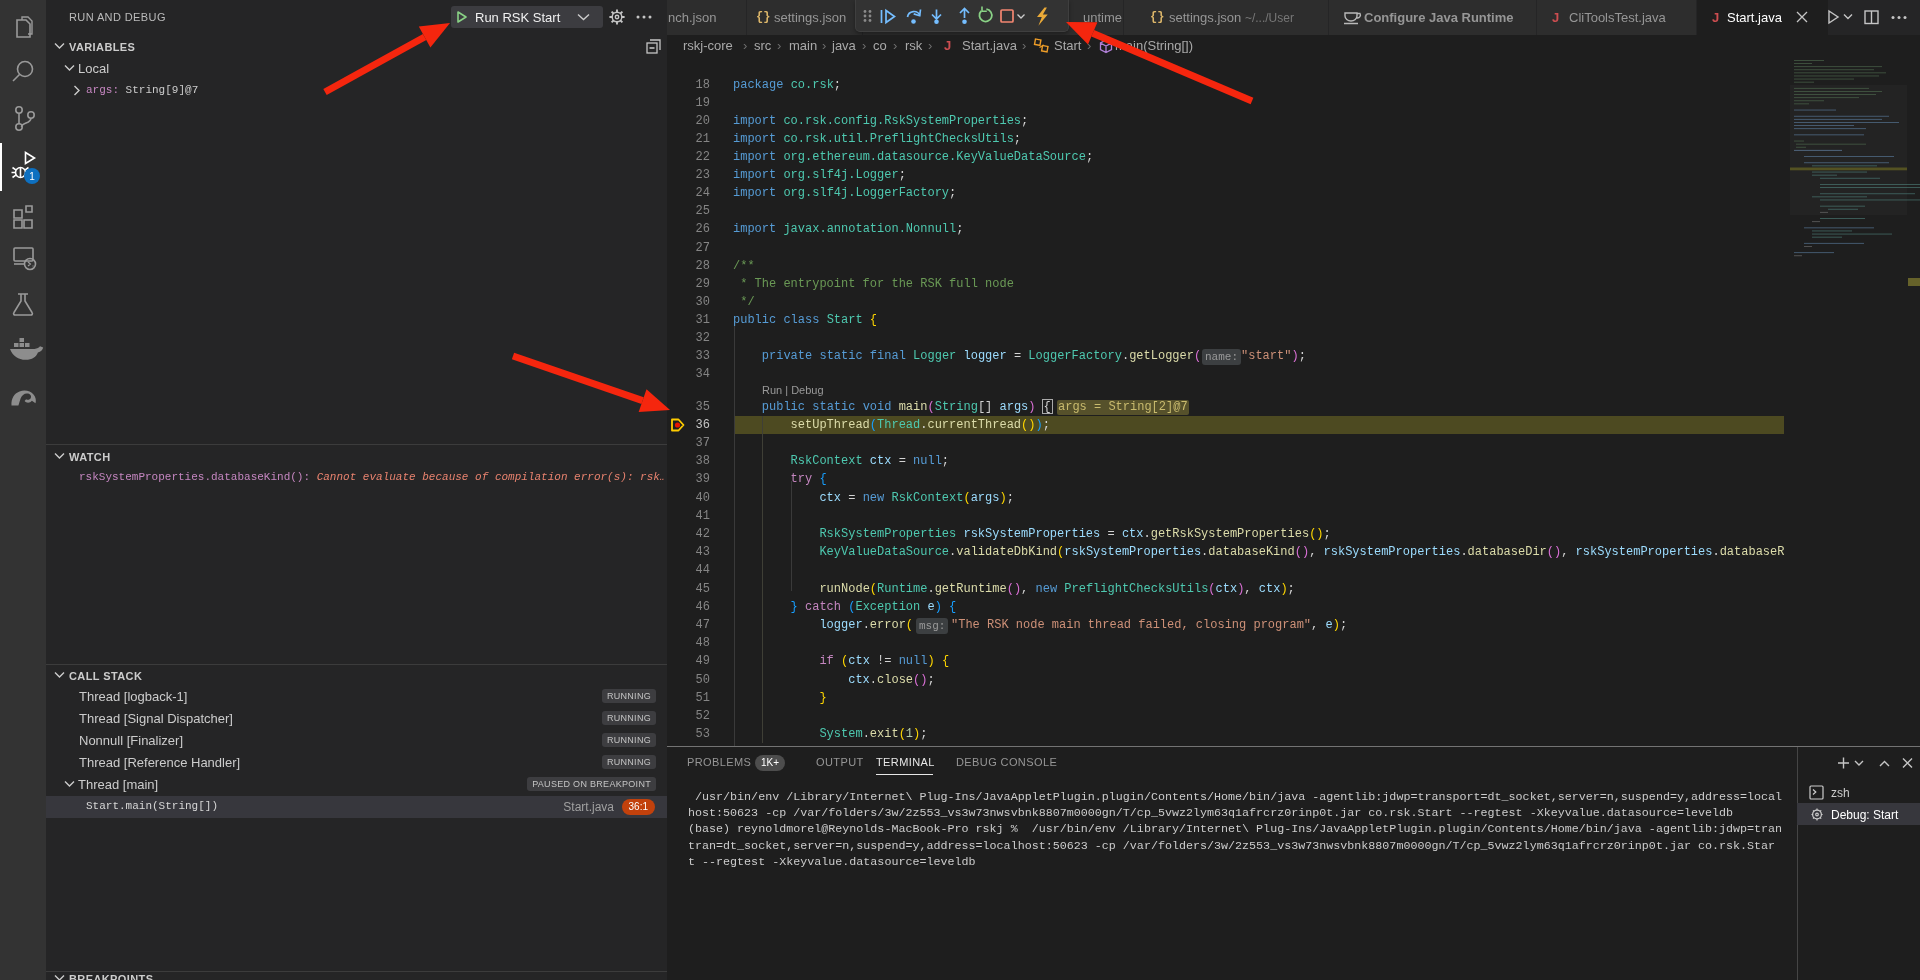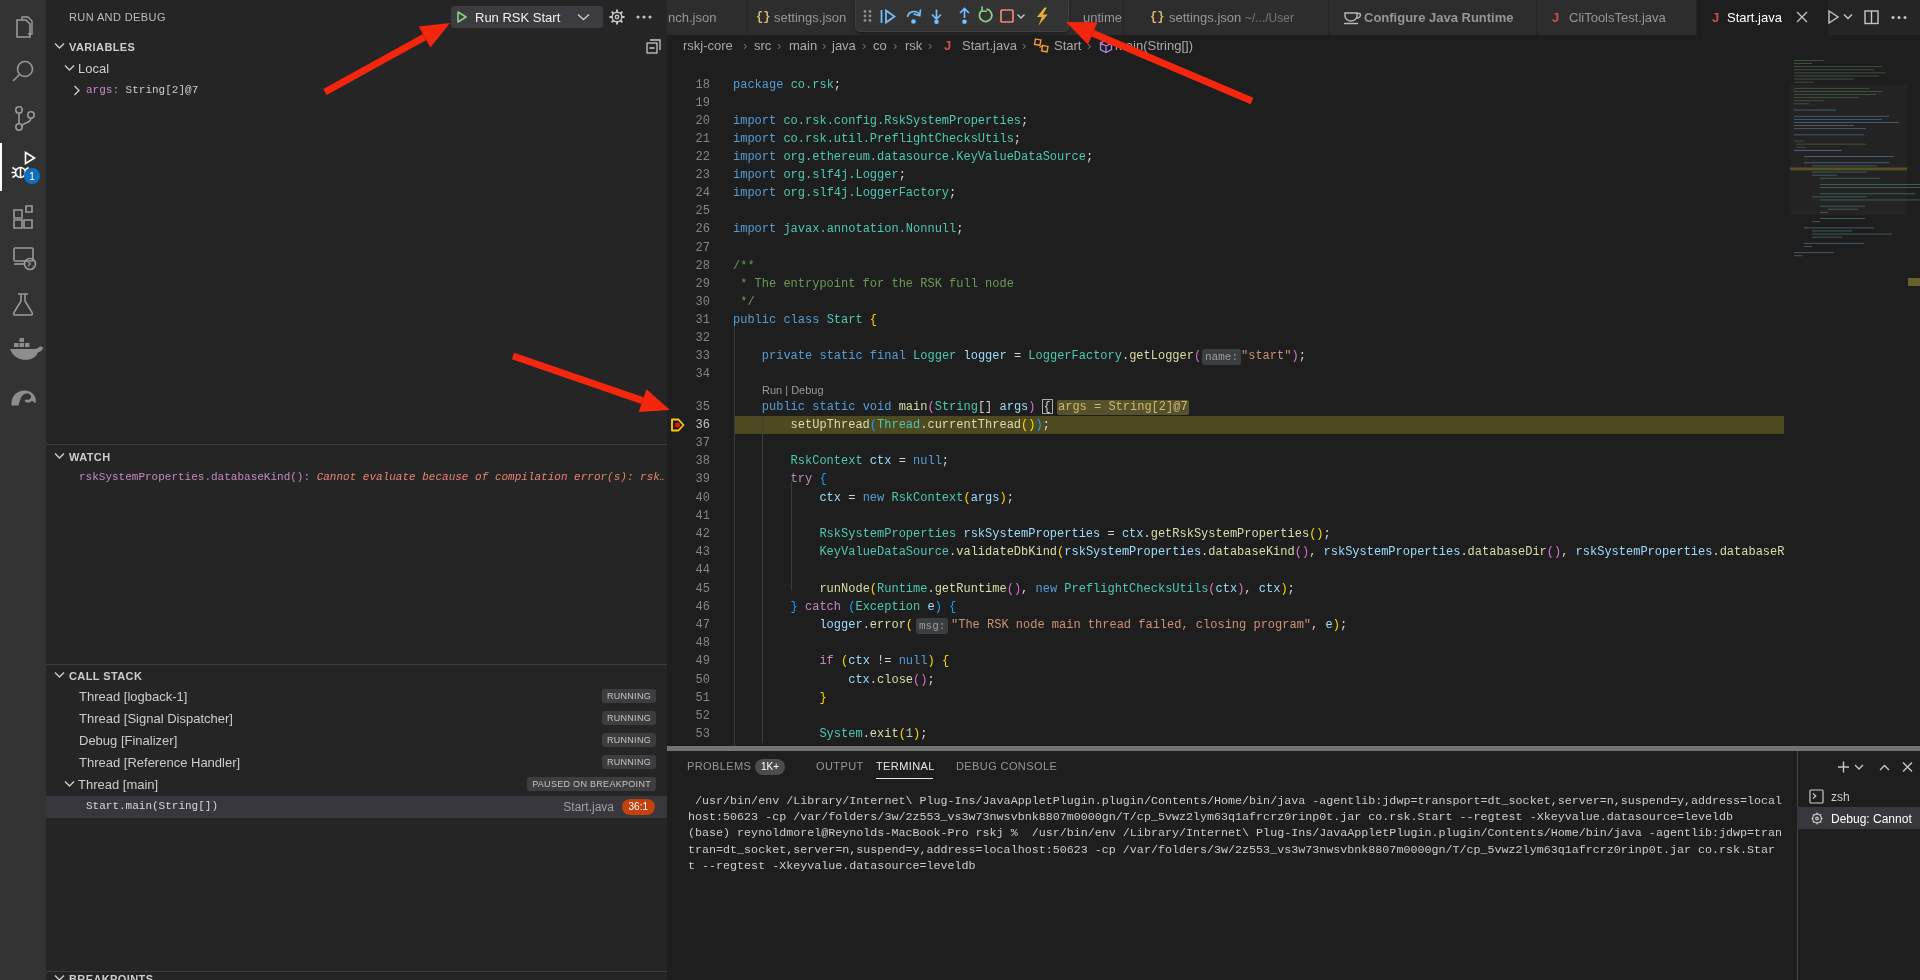--- a/index.html
+++ b/index.html
@@ -112,33 +112,33 @@
       <path d="M9 453.5 l4.5 4.5 4.5 -4.5"></path>
       <path d="M9 672.5 l4.5 4.5 4.5 -4.5"></path>
       <path d="M19 781.5 l4.5 4.5 4.5 -4.5"></path>
       <path d="M9 975.5 l4.5 4.5 4.5 -4.5"></path>
     </g>
   </svg>
   <div class="abs" style="left:429px;top:10px;font-size:13px;color:#f0f0f0;">Run RSK Start</div>
 
   <div class="sechead" style="left:23px;top:41px;">VARIABLES</div>
   <div class="abs" style="left:32px;top:61px;font-size:13px;color:#cccccc;">Local</div>
-  <div class="abs mono" style="left:40px;top:84px;font-size:11px;"><span style="color:#c586c0">args:</span><span style="color:#cccccc"> String[2]@7</span></div>
+  <div class="abs mono" style="left:40px;top:84px;font-size:11px;"><span style="color:#c586c0">args:</span><span style="color:#cccccc"> String[9]@7</span></div>
 
   <div class="abs" style="left:0;top:444px;width:621px;height:1px;background:#3c3c3c;"></div>
   <div class="sechead" style="left:23px;top:451px;">WATCH</div>
   <div class="abs mono" style="left:33px;top:471px;font-size:11px;white-space:nowrap;width:585px;overflow:hidden;"><span style="color:#c586c0">rskSystemProperties.databaseKind():</span><span style="color:#e9836f;font-style:italic;"> Cannot evaluate because of compilation error(s): rsk…</span></div>
 
   <div class="abs" style="left:0;top:664px;width:621px;height:1px;background:#3c3c3c;"></div>
   <div class="sechead" style="left:23px;top:670px;">CALL STACK</div>
   <div class="csrow" style="top:689px;left:33px;">Thread [logback-1]</div>
   <div class="badge" style="top:689px;right:11px;">RUNNING</div>
   <div class="csrow" style="top:711px;left:33px;">Thread [Signal Dispatcher]</div>
   <div class="badge" style="top:711px;right:11px;">RUNNING</div>
-  <div class="csrow" style="top:733px;left:33px;">Debug [Finalizer]</div>
+  <div class="csrow" style="top:733px;left:33px;">Nonnull [Finalizer]</div>
   <div class="badge" style="top:733px;right:11px;">RUNNING</div>
   <div class="csrow" style="top:755px;left:33px;">Thread [Reference Handler]</div>
   <div class="badge" style="top:755px;right:11px;">RUNNING</div>
   <div class="csrow" style="top:777px;left:32px;">Thread [main]</div>
   <div class="badge" style="top:777px;right:11px;">PAUSED ON BREAKPOINT</div>
   <div class="abs" style="left:0;top:795.5px;width:621px;height:22px;background:#37373d;">
     <div class="abs mono" style="left:40px;top:4px;font-size:11px;color:#d7d7d7;">Start.main(String[])</div>
     <div class="abs" style="right:53px;top:4px;font-size:12px;color:#a0a0a0;">Start.java</div>
     <div class="abs" style="right:12px;top:3px;background:#c2410c;color:#ffffff;font-size:10px;border-radius:8px;height:16px;line-height:16px;padding:0 7px;">36:1</div>
   </div>
@@ -405,21 +405,21 @@
 <rect x="14" y="189.0" width="8" height="0.9" fill="#707070" opacity="0.7"></rect>
 <rect x="4" y="195.2" width="40" height="0.9" fill="#5a7a9c" opacity="0.7"></rect>
 <rect x="4" y="198.3" width="8" height="0.9" fill="#707070" opacity="0.7"></rect>
 <rect x="0" y="110.5" width="117" height="2.8" fill="#545222"></rect>
 </svg>
 </div>
 
  <div class="abs" style="left:1241px;top:221px;width:12px;height:8px;background:#66622a;"></div>
 </div>
 
-<div class="abs" id="panel" style="left:667px;top:746px;width:1253px;height:234px;background:#1e1e1e;border-top:5px solid #737373;">
+<div class="abs" id="panel" style="left:667px;top:746px;width:1253px;height:234px;background:#1e1e1e;border-top:1px solid #737373;">
   <div class="ptab" style="left:20px;">PROBLEMS</div>
   <div class="abs" style="left:88px;top:8px;height:16px;line-height:16px;padding:0 6px;background:#4d4d4d;color:#ffffff;font-size:10px;border-radius:9px;">1K+</div>
   <div class="ptab" style="left:149px;">OUTPUT</div>
   <div class="ptab" style="left:209px;color:#e7e7e7;">TERMINAL</div>
   <div class="abs" style="left:209px;top:27px;width:57px;height:1px;background:#e7e7e7;"></div>
   <div class="ptab" style="left:289px;text-align:center;">DEBUG CONSOLE</div>
   <svg width="1253" height="32">
     <g stroke="#c5c5c5" stroke-width="1.4" fill="none">
       <path d="M1171 16 h11 M1176.5 10.5 v11"></path>
       <path d="M1188 14 l4 4 4 -4"></path>
@@ -429,21 +429,21 @@
   </svg>
   <div class="ttext" style="top:42px;"> /usr/bin/env /Library/Internet\ Plug-Ins/JavaAppletPlugin.plugin/Contents/Home/bin/java -agentlib:jdwp=transport=dt_socket,server=n,suspend=y,address=local</div>
   <div class="ttext" style="top:58.2px;">host:50623 -cp /var/folders/3w/2z553_vs3w73nwsvbnk8807m0000gn/T/cp_5vwz2lym63q1afrcrz0rinp0t.jar co.rsk.Start --regtest -Xkeyvalue.datasource=leveldb</div>
   <div class="ttext" style="top:74.4px;">(base) reynoldmorel@Reynolds-MacBook-Pro rskj %  /usr/bin/env /Library/Internet\ Plug-Ins/JavaAppletPlugin.plugin/Contents/Home/bin/java -agentlib:jdwp=tran</div>
   <div class="ttext" style="top:90.6px;">tran=dt_socket,server=n,suspend=y,address=localhost:50623 -cp /var/folders/3w/2z553_vs3w73nwsvbnk8807m0000gn/T/cp_5vwz2lym63q1afrcrz0rinp0t.jar co.rsk.Star</div>
   <div class="ttext" style="top:106.8px;">t --regtest -Xkeyvalue.datasource=leveldb</div>
 
   <div class="abs" style="left:1130px;top:0;width:1px;height:234px;background:#454545;"></div>
   <div class="abs" style="left:1130px;top:56px;width:123px;height:22px;background:#37373d;"></div>
   <div class="abs" style="left:1164px;top:39px;font-size:12px;color:#cccccc;">zsh</div>
-  <div class="abs" style="left:1164px;top:61px;font-size:12px;color:#ffffff;">Debug: Cannot</div>
+  <div class="abs" style="left:1164px;top:61px;font-size:12px;color:#ffffff;">Debug: Start</div>
   <svg width="1253" height="234" style="left:0;top:0;">
     <g stroke="#cccccc" stroke-width="1.2" fill="none">
       <rect x="1143" y="39" width="13" height="13" rx="1"></rect>
       <path d="M1146 42.5 l2.8 2.5 -2.8 2.5"></path>
       <circle cx="1150" cy="67.5" r="4.4"></circle>
       <circle cx="1150" cy="67.5" r="1.3"></circle>
       <path d="M1150 61.5 v1.6 M1150 72 v1.6 M1144.5 67.5 h1.6 M1154 67.5 h1.6 M1146 63.5 l1.2 1.2 M1153 70.5 l1.2 1.2 M1146 71.5 l1.2 -1.2 M1153 64.5 l1.2 -1.2"></path>
     </g>
   </svg>
 </div>

